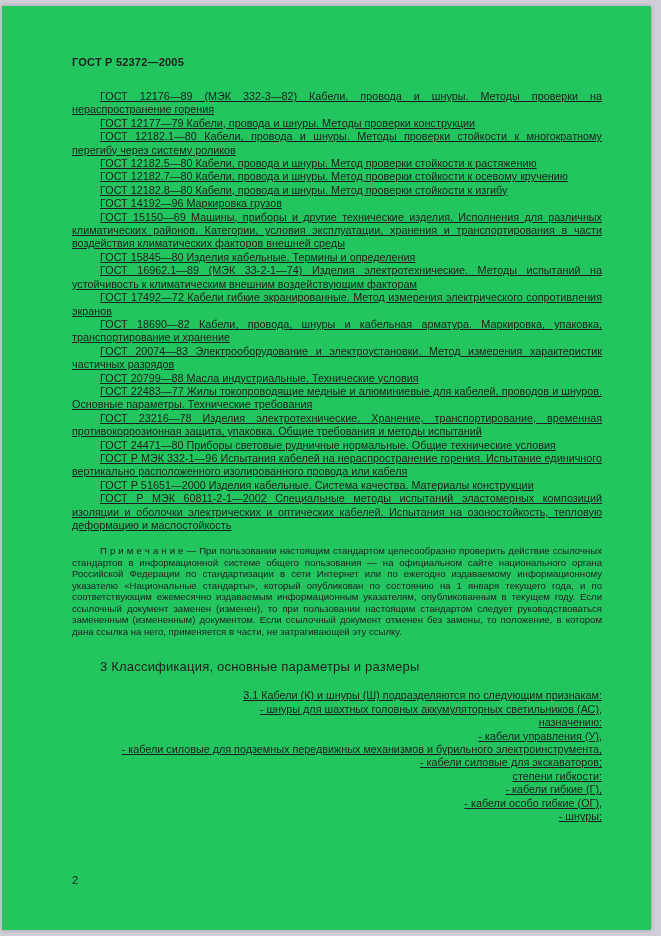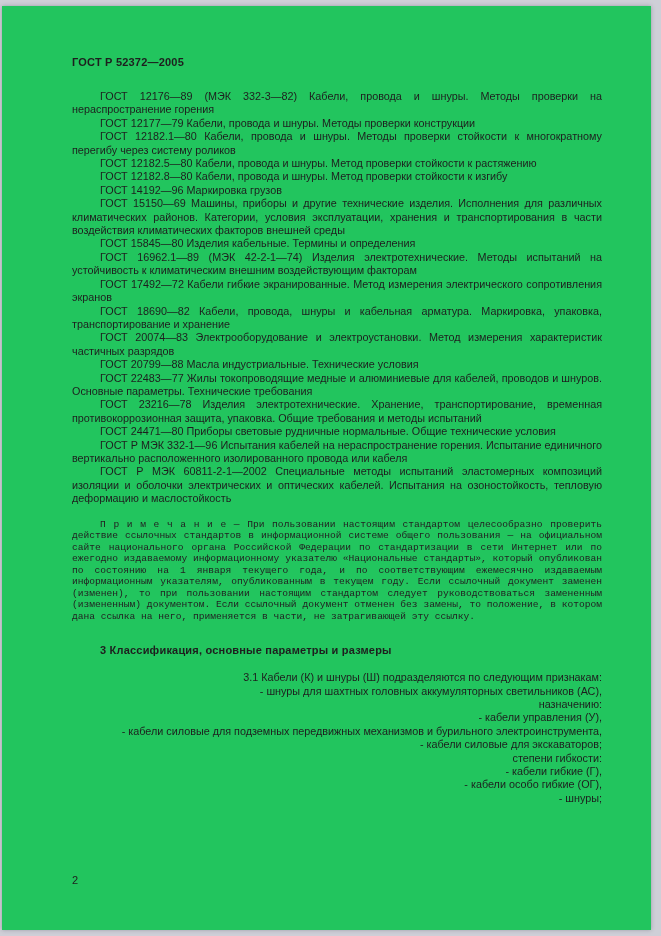--- a/index.html
+++ b/index.html
@@ -22,36 +22,36 @@
     font-size: 11px;
     font-weight: bold;
     letter-spacing: .2px;
     margin-bottom: 22px;
   }
   .references, .section-body {
     font-size: 10.8px;
     line-height: 13.4px;
     text-align: justify;
     hyphens: auto;
+    text-decoration: underline;
   }
   .para { text-indent: 28px; }
   .note {
     margin-top: 13px;
     font-size: 9.6px;
     line-height: 11.5px;
     text-align: justify;
     text-indent: 28px;
     hyphens: auto;
     color: #222;
-    font-family: Liberation Mono, monospace;
   }
   .section-heading {
     margin: 22px 0 15px 28px;
-    font-size: 11px;
-    font-weight: bold;
+    font-size: 13px;
+    font-weight: normal;
     letter-spacing: .2px;
   }
   .section-body .para { text-align: right; }
   .page-number {
     position: absolute;
     left: 70px; bottom: 44px;
     font-size: 11px;
   }
 </style>
 </head>
@@ -60,33 +60,35 @@
 <div class="page">
 
   <div class="doc-header">ГОСТ Р 52372—2005</div>
 
   <div class="references">
 
   <p class="para">ГОСТ 12176—89 (МЭК 332-3—82) Кабели, провода и шнуры. Методы проверки на нераспространение горения</p>
       <p class="para">ГОСТ 12177—79 Кабели, провода и шнуры. Методы проверки конструкции</p>
       <p class="para">ГОСТ 12182.1—80 Кабели, провода и шнуры. Методы проверки стойкости к многократному перегибу через систему роликов</p>
       <p class="para">ГОСТ 12182.5—80 Кабели, провода и шнуры. Метод проверки стойкости к растяжению</p>
+      <p class="para">ГОСТ 12182.7—80 Кабели, провода и шнуры. Метод проверки стойкости к осевому кручению</p>
       <p class="para">ГОСТ 12182.8—80 Кабели, провода и шнуры. Метод проверки стойкости к изгибу</p>
       <p class="para">ГОСТ 14192—96 Маркировка грузов</p>
       <p class="para">ГОСТ 15150—69 Машины, приборы и другие технические изделия. Исполнения для различных климатических районов. Категории, условия эксплуатации, хранения и транспортирования в части воздействия климатических факторов внешней среды</p>
       <p class="para">ГОСТ 15845—80 Изделия кабельные. Термины и определения</p>
-      <p class="para">ГОСТ 16962.1—89 (МЭК 42-2-1—74) Изделия электротехнические. Методы испытаний на устойчивость к климатическим внешним воздействующим факторам</p>
+      <p class="para">ГОСТ 16962.1—89 (МЭК 33-2-1—74) Изделия электротехнические. Методы испытаний на устойчивость к климатическим внешним воздействующим факторам</p>
       <p class="para">ГОСТ 17492—72 Кабели гибкие экранированные. Метод измерения электрического сопротивления экранов</p>
       <p class="para">ГОСТ 18690—82 Кабели, провода, шнуры и кабельная арматура. Маркировка, упаковка, транспортирование и хранение</p>
       <p class="para">ГОСТ 20074—83 Электрооборудование и электроустановки. Метод измерения характеристик частичных разрядов</p>
       <p class="para">ГОСТ 20799—88 Масла индустриальные. Технические условия</p>
       <p class="para">ГОСТ 22483—77 Жилы токопроводящие медные и алюминиевые для кабелей, проводов и шнуров. Основные параметры. Технические требования</p>
       <p class="para">ГОСТ 23216—78 Изделия электротехнические. Хранение, транспортирование, временная противокоррозионная защита, упаковка. Общие требования и методы испытаний</p>
       <p class="para">ГОСТ 24471—80 Приборы световые рудничные нормальные. Общие технические условия</p>
       <p class="para">ГОСТ Р МЭК 332-1—96 Испытания кабелей на нераспространение горения. Испытание единичного вертикально расположенного изолированного провода или кабеля</p>
+      <p class="para">ГОСТ Р 51651—2000 Изделия кабельные. Система качества. Материалы конструкции</p>
       <p class="para">ГОСТ Р МЭК 60811-2-1—2002 Специальные методы испытаний эластомерных композиций изоляции и оболочки электрических и оптических кабелей. Испытания на озоностойкость, тепловую деформацию и маслостойкость</p>
     </div>
 
   <div class="note">П р и м е ч а н и е — При пользовании настоящим стандартом целесообразно проверить действие ссылочных стандартов в информационной системе общего пользования — на официальном сайте национального органа Российской Федерации по стандартизации в сети Интернет или по ежегодно издаваемому информационному указателю «Национальные стандарты», который опубликован по состоянию на 1 января текущего года, и по соответствующим ежемесячно издаваемым информационным указателям, опубликованным в текущем году. Если ссылочный документ заменен (изменен), то при пользовании настоящим стандартом следует руководствоваться замененным (измененным) документом. Если ссылочный документ отменен без замены, то положение, в котором дана ссылка на него, применяется в части, не затрагивающей эту ссылку.</div>
 
   <div class="section-heading">3  Классификация, основные параметры и размеры</div>
 
   <div class="section-body">
 
   <p class="para">3.1 Кабели (К) и шнуры (Ш) подразделяются по следующим признакам:</p>

